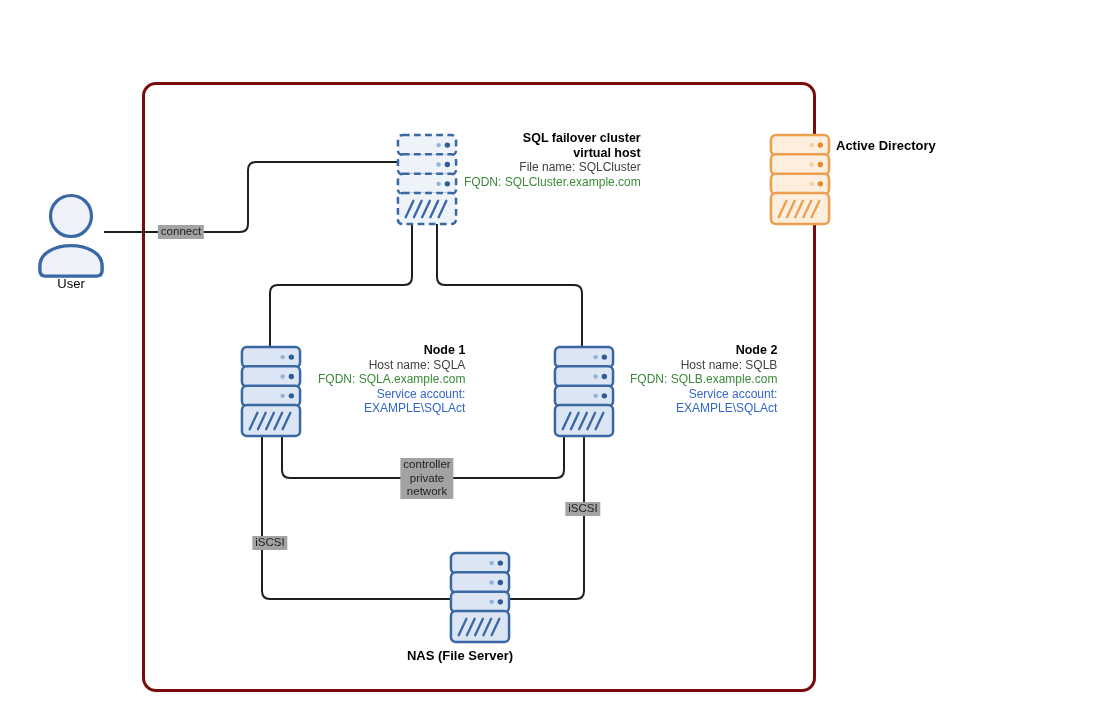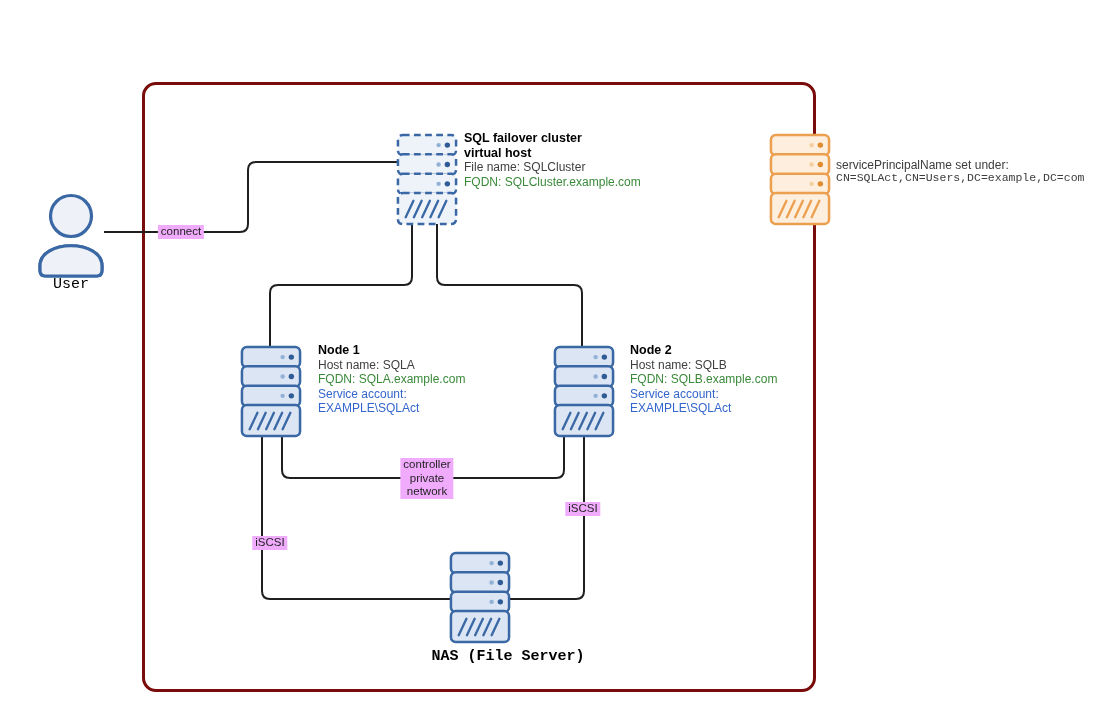--- a/index.html
+++ b/index.html
@@ -16,34 +16,34 @@
   .wires{position:absolute;left:0;top:0;}
   .wires path{fill:none;stroke:#1f1f1f;stroke-width:2;}
   
   .server{position:absolute;}
   .server.blue{--srv-fill:#dbe5f3;--srv-stroke:#3a68a5;--srv-dot1:#92b1d6;--srv-dot2:#2f5c96;--srv-dash:none;}
   .server.ghost{--srv-fill:#eef3fa;--srv-stroke:#3a68a5;--srv-dot1:#92b1d6;--srv-dot2:#2f5c96;--srv-dash:7 4.5;}
   .server.orange{--srv-fill:#fdeedd;--srv-stroke:#ec9f4f;--srv-dot1:#f3cf9f;--srv-dot2:#e08b2d;--srv-dash:none;}
   .user-icon{position:absolute;left:38px;top:192px;}
   
   .wire-label{
-    position:absolute;background:#f0abfc;padding:0 3px;font-size:11.5px;color:#1f1f1f;
+    position:absolute;background:#a3a3a3;padding:0 3px;font-size:11.5px;color:#1f1f1f;
     white-space:nowrap;transform:translateX(-50%);text-align:center;line-height:13.5px;
   }
   
-  .tblock{position:absolute;white-space:nowrap;font-size:12px;line-height:14.5px;color:#404040;}
+  .tblock{position:absolute;white-space:nowrap;font-size:12px;line-height:14.5px;color:#404040;text-align:right;}
   .tblock .b{font-weight:bold;color:#000;font-size:12.5px;}
   .tblock .green{color:#3a8a3a;}
   .tblock .blue{color:#3366cc;}
   .ad-block{position:absolute;left:836px;top:138px;white-space:nowrap;font-size:12px;line-height:12.5px;color:#3c3c3c;}
   .ad-block .h{font-weight:bold;color:#000;font-size:13px;line-height:16px;}
   .ad-block .mono{font-family:"Liberation Mono", monospace;font-size:11.5px;letter-spacing:0;}
   .ad-block .grp{margin-top:13px;}
   .caption{
-    position:absolute;font-size:15px;color:#000;transform:translateX(-50%);white-space:nowrap;font-family:Liberation Mono, monospace;
+    position:absolute;font-size:13px;color:#000;transform:translateX(-50%);white-space:nowrap;
   }
   .caption.bold{font-weight:bold;}
 </style>
 </head>
 <body>
 
 <div class="canvas">
 
   <svg width="0" height="0" style="position:absolute" aria-hidden="true">
     <defs>
@@ -128,22 +128,19 @@
   </div>
 
   <div class="tblock" style="left:630px;top:343px;">
     <div class="b">Node 2</div>
     <div>Host name: SQLB</div>
     <div class="green">FQDN: SQLB.example.com</div>
     <div class="blue">Service account:</div>
     <div class="blue">EXAMPLE\SQLAct</div>
   </div>
 
-  <div class="caption bold" style="left:508px;top:648px;">NAS (File Server)</div>
+  <div class="caption bold" style="left:460px;top:648px;">NAS (File Server)</div>
 
   <div class="ad-block">
-    <div class="grp" style="margin-top:21px;">
-      <div>servicePrincipalName set under:</div>
-      <div class="mono">CN=SQLAct,CN=Users,DC=example,DC=com</div>
-    </div>
+    <div class="h">Active Directory</div>
   </div>
 
 </div>
 
 </body></html>

